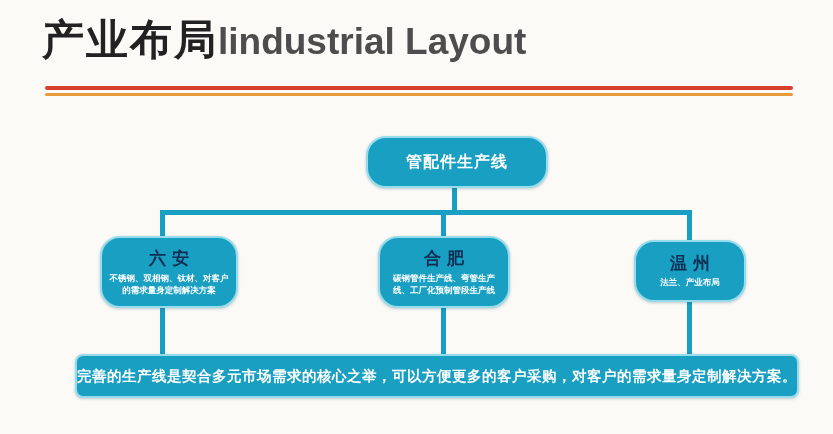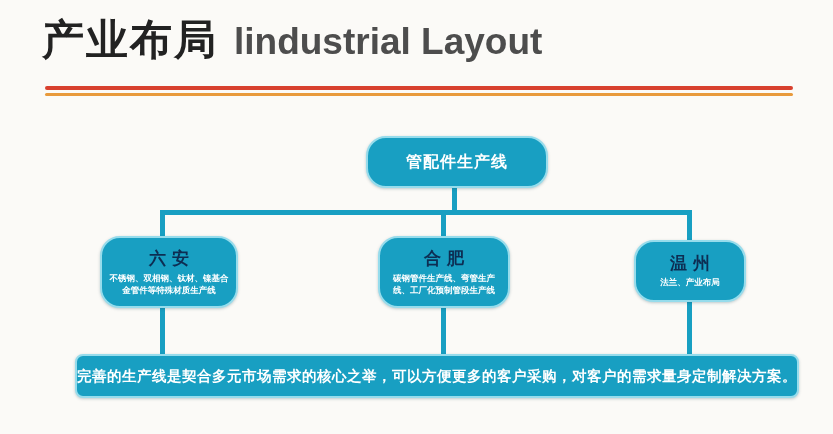--- a/index.html
+++ b/index.html
@@ -1,19 +1,19 @@
 <!DOCTYPE html>
 <html><head>
 <meta charset="utf-8">
 <style>
   html,body{margin:0;padding:0;}
   body{font-family:"Liberation Sans","DejaVu Sans",sans-serif;background:#ffffff;}
   .slide{position:relative;width:833px;height:434px;background:#fbfaf7;overflow:hidden;}
 
-  .title-row{position:absolute;left:42px;top:12px;display:flex;align-items:baseline;gap:16px;white-space:nowrap;}
+  .title-row{position:absolute;left:42px;top:12px;display:flex;align-items:baseline;white-space:nowrap;}
   .title-zh{font-size:42px;font-weight:bold;color:#222222;letter-spacing:2px;}
   .title-en{font-size:37px;font-weight:bold;color:#4d4d4d;}
 
   .divider{position:absolute;left:45px;top:86px;width:748px;}
   .divider .line1{height:4px;background:#d8402e;border-radius:2px;}
   .divider .line2{height:3px;background:#e89a3c;margin-top:3px;border-radius:2px;}
 
   .node{position:absolute;background:#189fc2;border:2px solid #96dcec;border-radius:20px;
         box-sizing:border-box;display:flex;flex-direction:column;align-items:center;
         justify-content:center;text-align:center;box-shadow:0 1px 3px rgba(0,60,80,.25);}
@@ -56,21 +56,21 @@
   <div class="conn" style="left:160px;top:306px;width:5px;height:50px;"></div>
   <div class="conn" style="left:441px;top:306px;width:5px;height:50px;"></div>
   <div class="conn" style="left:687px;top:300px;width:5px;height:56px;"></div>
 
   <div class="node root-node">
     <span class="root-label">管配件生产线</span>
   </div>
 
   <div class="node city-node node-luan">
     <span class="city-name">六安</span>
-    <span class="city-desc">不锈钢、双相钢、钛材、镍基合金管件等特殊材质生产线</span>
+    <span class="city-desc">不锈钢、双相钢、钛材、对客户的需求量身定制解决方案</span>
   </div>
 
   <div class="node city-node node-hefei">
     <span class="city-name">合肥</span>
     <span class="city-desc">碳钢管件生产线、弯管生产线、工厂化预制管段生产线</span>
   </div>
 
   <div class="node city-node node-wenzhou">
     <span class="city-name">温州</span>
     <span class="city-desc">法兰、产业布局</span>

